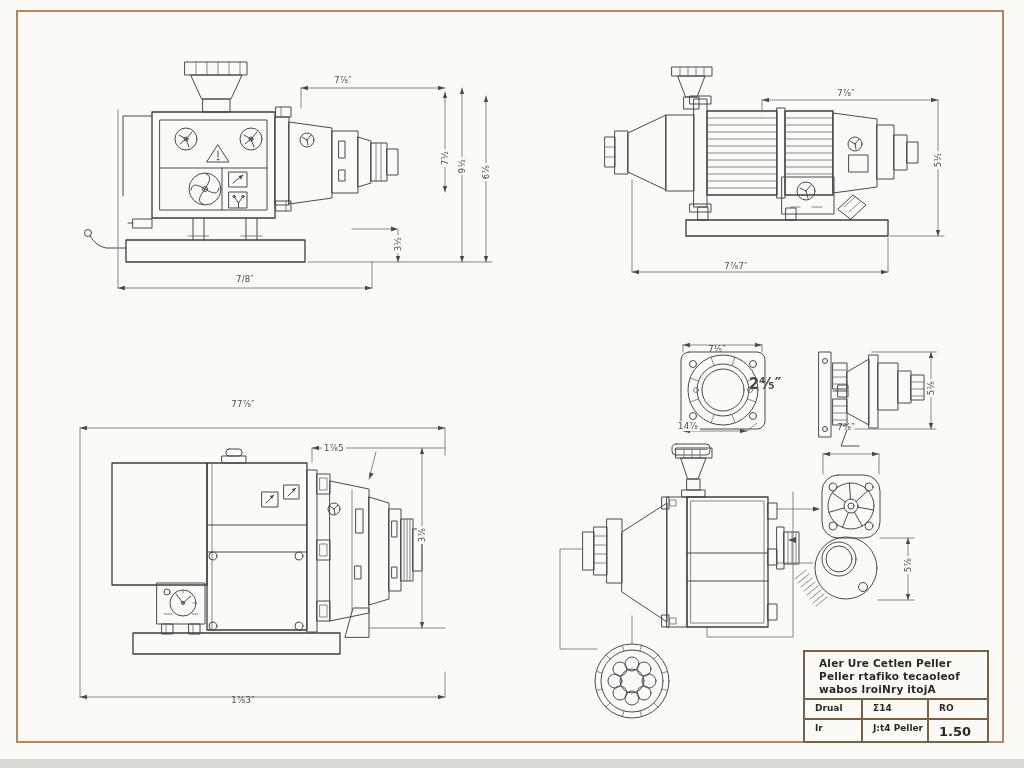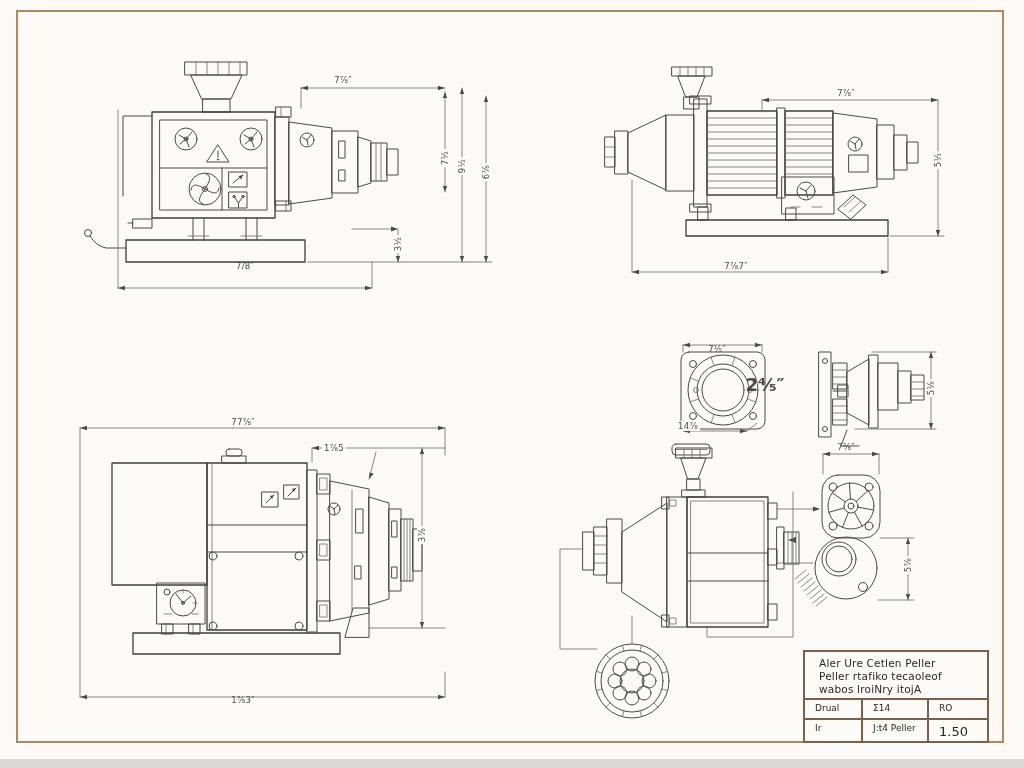--- a/index.html
+++ b/index.html
@@ -7,25 +7,25 @@
   .frame{position:absolute;left:16px;top:10px;width:988px;height:733px;border:2px solid #b3875f;box-sizing:border-box}
   .bottom-strip{position:absolute;left:0;bottom:0;width:1024px;height:9px;background:#dad9d6}
   svg.draw{position:absolute;left:0;top:0}
   svg g{stroke:#4a4a4a;fill:none;stroke-width:1;stroke-linejoin:round;stroke-linecap:round}
   svg .dk{stroke:#3e3e3e;stroke-width:1.3}
   svg .lt{stroke:#6b6b6b;stroke-width:.8}
   svg .f{fill:#4a4a4a;stroke:none}
   .dim{position:absolute;font-size:8.5px;color:#4a4a4a;background:#fbfaf7;padding:0 2px;transform:translate(-50%,-50%);white-space:nowrap;letter-spacing:.3px}
   .dim.rot{transform:translate(-50%,-50%) rotate(-90deg)}
   .dim.nobg{background:transparent}
-  .dim.big{font-size:18px;font-weight:bold;background:transparent;letter-spacing:0}
+  .dim.big{font-size:15px;font-weight:bold;background:transparent;letter-spacing:0}
   .tb{position:absolute;left:803px;top:650px;width:186px;height:93px;border:2px solid #77614b;background:#fbfaf7;color:#2e2721;box-sizing:border-box}
-  .tb-title{height:44px;padding:5px 0 0 14px;font-size:10.5px;font-weight:normal;line-height:1.24;letter-spacing:.2px}
+  .tb-title{height:44px;padding:5px 0 0 14px;font-size:10.5px;font-weight:bold;line-height:1.24;letter-spacing:.2px}
   .tb-grid{position:absolute;left:0;top:46px;right:0;bottom:0;display:grid;grid-template-columns:58px 66px 1fr;grid-template-rows:20px 1fr;border-top:2px solid #77614b}
-  .tb-cell{border-right:2px solid #77614b;border-bottom:2px solid #77614b;padding:3px 0 0 10px;font-size:9px;font-weight:normal;overflow:hidden}
+  .tb-cell{border-right:2px solid #77614b;border-bottom:2px solid #77614b;padding:3px 0 0 10px;font-size:9px;font-weight:bold;overflow:hidden}
   .tb-cell:nth-child(3n){border-right:none}
   .tb-cell:nth-child(n+4){border-bottom:none}
   .cell-scale{font-size:13px;padding-top:4px}
 </style>
 </head>
 <body>
 
 <div class="frame"></div>
 
 <svg class="draw" width="1024" height="768" viewBox="0 0 1024 768">
@@ -543,37 +543,37 @@
       </g>
     </g>
   </g>
 </svg>
 
 <span class="dim nobg" style="left:343px;top:80px">7⅞″</span>
 <span class="dim rot" style="left:445px;top:158px">7½</span>
 <span class="dim rot" style="left:462px;top:166px">9½</span>
 <span class="dim rot" style="left:486px;top:172px">6⅞</span>
 <span class="dim rot" style="left:398px;top:244px">3½</span>
-<span class="dim nobg" style="left:245px;top:266px">7/8″</span>
+<span class="dim nobg" style="left:245px;top:279px">7/8″</span>
 
 <span class="dim nobg" style="left:846px;top:93px">7⅞″</span>
 <span class="dim rot" style="left:938px;top:160px">5⅓</span>
 <span class="dim nobg" style="left:736px;top:266px">7⅞7″</span>
 
 <span class="dim nobg" style="left:717px;top:349px">7⅕″</span>
 <span class="dim" style="left:688px;top:426px">14⅞</span>
 <span class="dim big" style="left:765px;top:384px">2⅘″</span>
 <span class="dim rot" style="left:931px;top:388px">5⅛</span>
 
-<span class="dim nobg" style="left:243px;top:422px">77⅞″</span>
+<span class="dim nobg" style="left:243px;top:404px">77⅞″</span>
 <span class="dim" style="left:334px;top:448px">1⅞5</span>
 <span class="dim rot" style="left:422px;top:535px">3⅞</span>
 <span class="dim nobg" style="left:243px;top:700px">1⅞3″</span>
 
-<span class="dim nobg" style="left:846px;top:447px">7⅜″</span>
+<span class="dim nobg" style="left:846px;top:427px">7⅜″</span>
 <span class="dim rot" style="left:908px;top:565px">5⅞</span>
 
 <div class="tb">
   <div class="tb-title">
     <div>Aler Ure Cetlen Peller</div>
     <div>Peller rtafiko tecaoleof</div>
     <div>wabos lroiNry itojA</div>
   </div>
   <div class="tb-grid">
     <div class="tb-cell">Drual</div>

